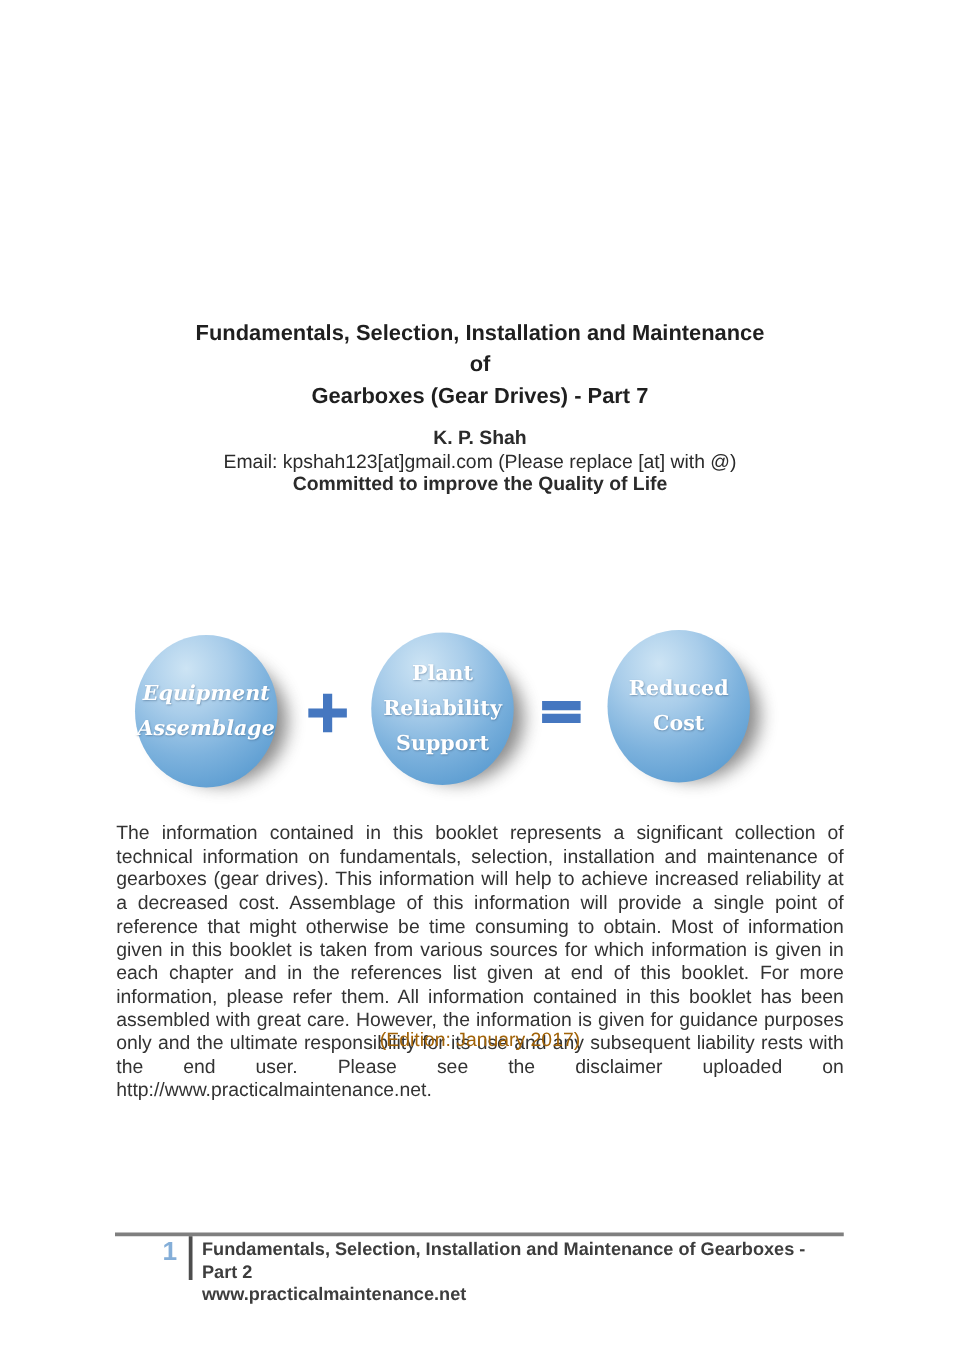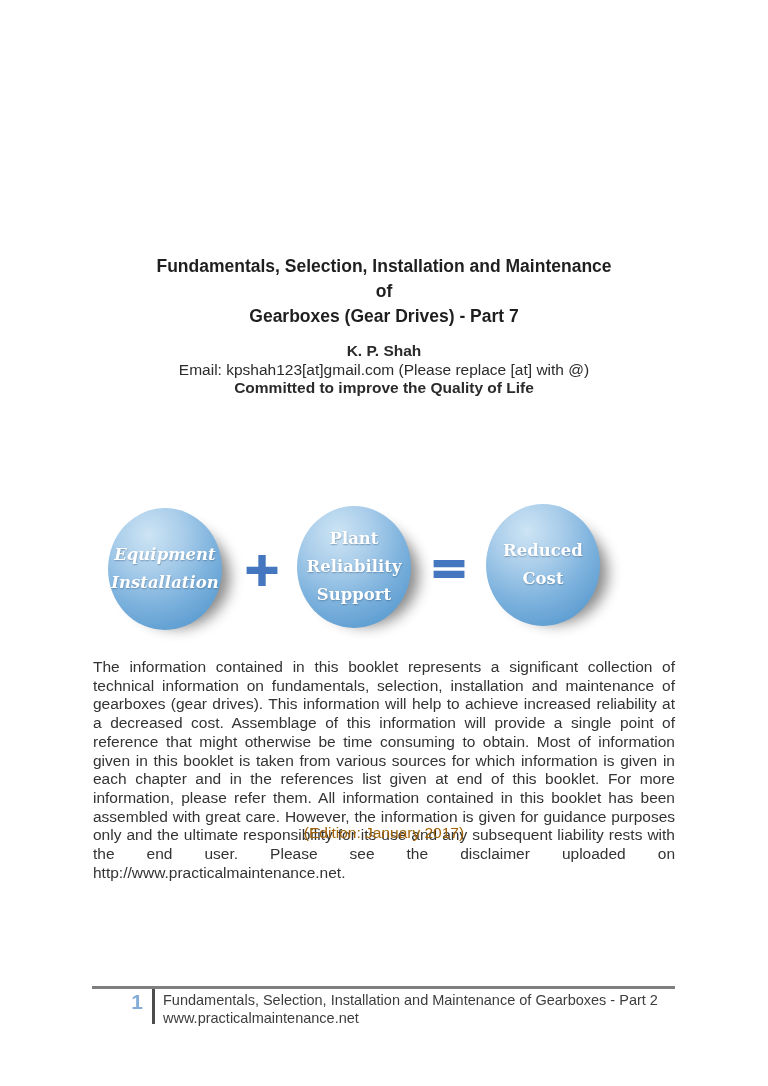--- a/index.html
+++ b/index.html
@@ -56,21 +56,21 @@
   }
 
   
   .footer-rule { position: absolute; left: 92px; top: 986px; width: 583px; height: 3px; background: #7f7f7f; }
   .footer-row { position: absolute; left: 92px; top: 989px; width: 583px; display: flex; align-items: flex-start; }
   .footer-page-number {
     width: 60px; text-align: right; padding-right: 9px; padding-top: 2px;
     font-size: 21px; font-weight: bold; color: #84aed8; line-height: 22px;
   }
   .footer-bar { width: 3px; height: 35px; background: #4d4d4d; }
-  .footer-text { padding-left: 8px; padding-top: 2px; font-size: 14.5px; line-height: 18px; color: #3d3d3d; }
+  .footer-text { padding-left: 8px; padding-top: 2px; font-size: 14.5px; line-height: 18px; color: #3d3d3d; font-weight: bold; }
 </style>
 </head>
 <body>
 
 <div class="page">
 
   <div class="header-block">
     <div class="title-line">Fundamentals, Selection, Installation and Maintenance</div>
     <div class="title-line">of</div>
     <div class="title-line">Gearboxes (Gear Drives) - Part 7</div>
@@ -80,21 +80,21 @@
       <div class="bold">Committed to improve the Quality of Life</div>
     </div>
   </div>
 
   <div class="diagram">
 
     <div class="sphere-group sphere-g1">
       <div class="sphere-shadow"></div>
       <div class="sphere">
         <span>Equipment</span>
-        <span>Installation</span>
+        <span>Assemblage</span>
       </div>
     </div>
 
     <div class="operator op-plus">+</div>
 
     <div class="sphere-group sphere-g2">
       <div class="sphere-shadow"></div>
       <div class="sphere">
         <span>Plant</span>
         <span>Reliability</span>

